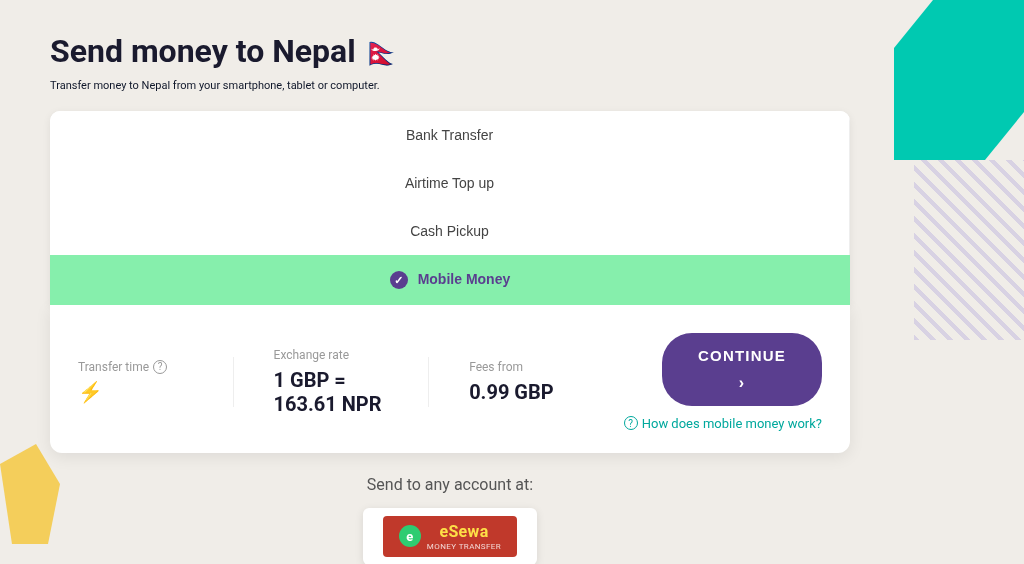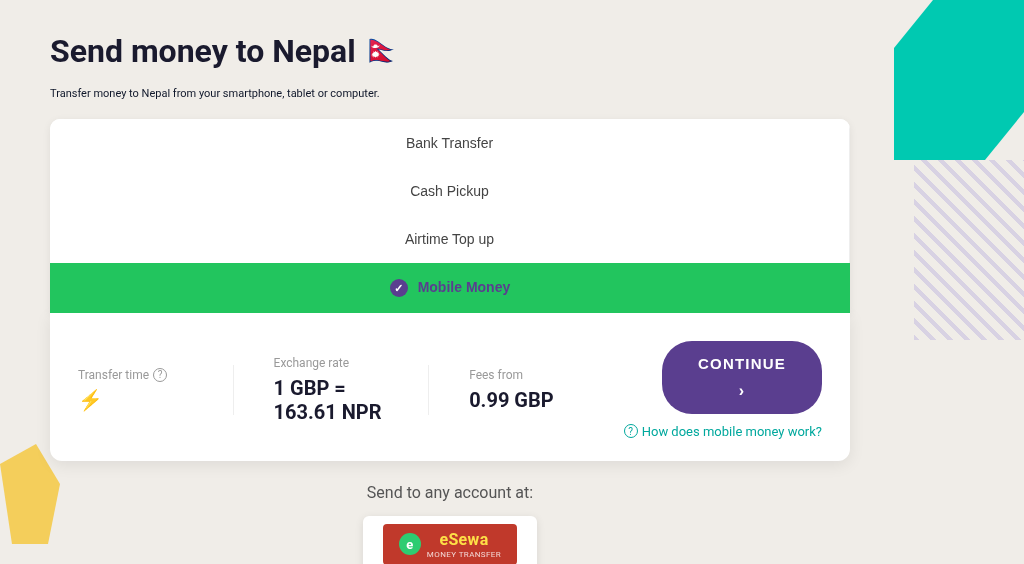--- a/index.html
+++ b/index.html
@@ -54,23 +54,23 @@
       z-index: 10;
       padding: 32px 50px 24px 50px;
       max-width: 900px;
     }
 
     .page-title {
       font-size: 32px;
       font-weight: 700;
       color: #1a1a2e;
       display: flex;
-      align-items: flex-start;
+      align-items: flex-end;
       gap: 8px;
-      margin-bottom: 16px;
+      margin-bottom: 8px;
     }
     .flag-emoji {
       font-size: 30px;
     }
 
     .page-subtitle {
       font-size: 11px;
       color: #0f172a;
       line-height: 1.5;
       margin-bottom: 16px;
@@ -96,21 +96,21 @@
       background: #fff;
       border: none;
       border-right: 1px solid #eee;
       font-weight: 500;
       transition: background 0.2s;
     }
     .tab:last-child {
       border-right: none;
     }
     .tab.active {
-      background: #22c55e;
+      background: #86efac;
       color: #5a3e8f;
       font-weight: 600;
     }
     .tab.active .check-icon {
       display: inline-block;
       width: 18px;
       height: 18px;
       background: #5a3e8f;
       border-radius: 50%;
       color: white;
@@ -296,24 +296,24 @@
     <span class="flag-emoji">🇳🇵</span>
   </h1>
   <p class="page-subtitle">Transfer money to Nepal from your smartphone, tablet or
 computer.</p>
 
   <div class="tabs-container">
     <button class="tab">
       <span>Bank Transfer</span>
     </button>
     <button class="tab">
-      <span>Cash Pickup</span>
+      <span>Airtime Top up</span>
     </button>
     <button class="tab">
-      <span>Airtime Top up</span>
+      <span>Cash Pickup</span>
     </button>
     <button class="tab active">
       <span class="check-icon">✓</span>
       <span>Mobile Money</span>
     </button>
   </div>
 
   <div class="info-card">
 
     <div class="info-block">

